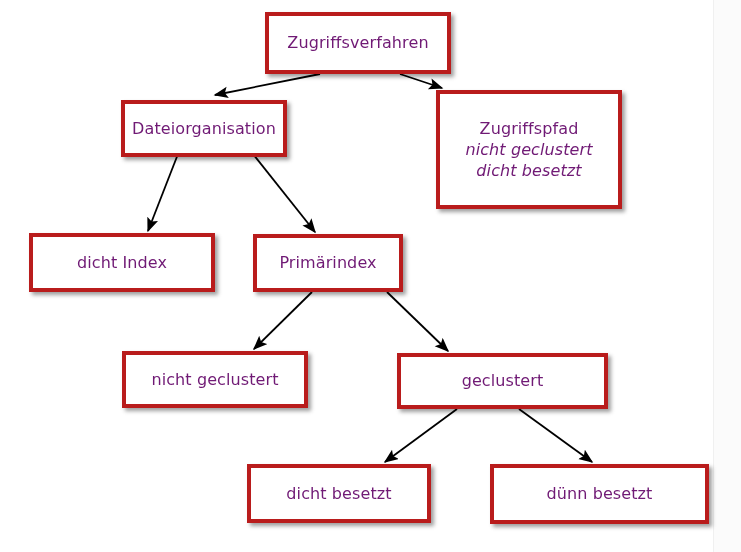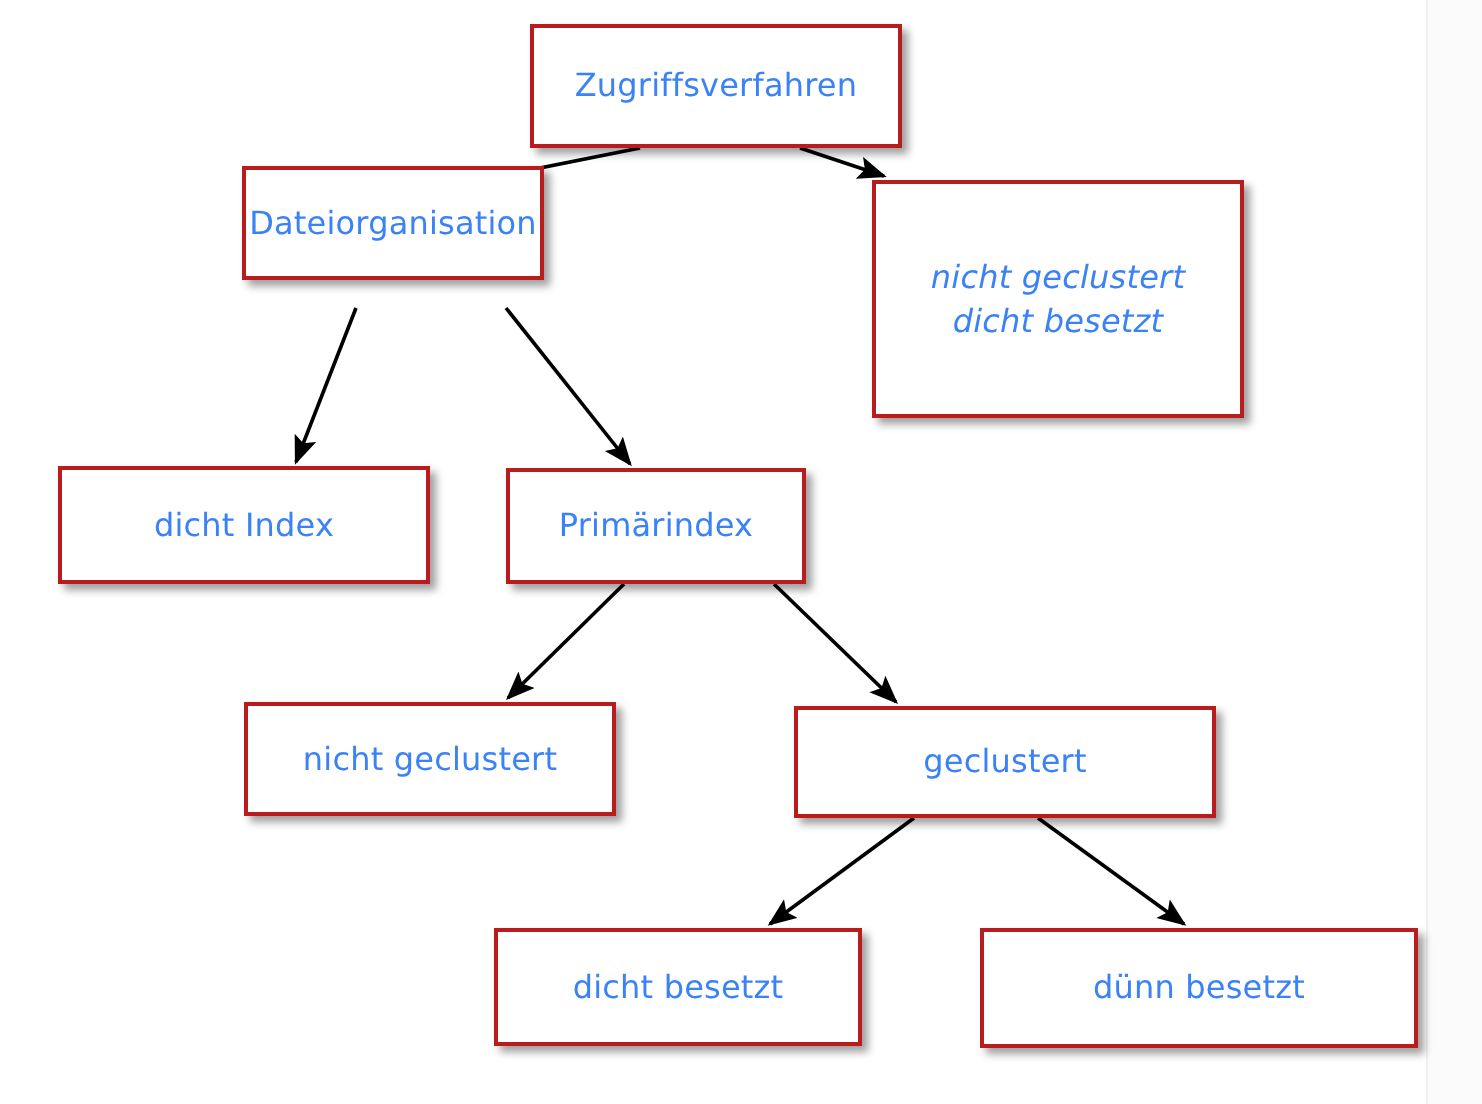--- a/index.html
+++ b/index.html
@@ -33,28 +33,28 @@
     position: absolute;
     left: 0;
     top: 0;
     width: 741px;
     height: 552px;
   }
   .node {
     position: absolute;
     box-sizing: border-box;
     background: #ffffff;
-    border: 2px solid #b91c1c;
+    border: 4px solid #b91c1c;
     box-shadow: 3px 3px 4px rgba(0,0,0,0.38);
     display: flex;
     flex-direction: column;
     align-items: center;
     justify-content: center;
     text-align: center;
-    color: #3b82f6;
+    color: #701a75;
     font-size: 16px;
     line-height: 1.32;
     letter-spacing: 0.1px;
     z-index: 2;
   }
   .node .line {
     display: block;
     white-space: nowrap;
   }
   .node .line.italic {
@@ -83,24 +83,25 @@
         <line x1="387" y1="292" x2="448" y2="351" stroke="#000000" stroke-width="1.8" marker-end="url(#arrowhead)"></line>
         <line x1="457" y1="409" x2="385" y2="462" stroke="#000000" stroke-width="1.8" marker-end="url(#arrowhead)"></line>
         <line x1="519" y1="409" x2="592" y2="462" stroke="#000000" stroke-width="1.8" marker-end="url(#arrowhead)"></line>
       </g>
   </svg>
 
   <div id="nodes">
       <div class="node" style="left: 265px; top: 12px; width: 186px; height: 62px;">
         <span class="line">Zugriffsverfahren</span>
       </div>
-      <div class="node" style="left: 121px; top: 83px; width: 151px; height: 57px; text-align: center;">
+      <div class="node" style="left: 121px; top: 100px; width: 166px; height: 57px; text-align: center;">
         <span class="line">Dateiorganisation</span>
       </div>
       <div class="node" style="left: 436px; top: 90px; width: 186px; height: 119px;">
+        <span class="line">Zugriffspfad</span>
         <span class="line italic">nicht geclustert</span>
         <span class="line italic">dicht besetzt</span>
       </div>
       <div class="node" style="left: 29px; top: 233px; width: 186px; height: 59px;">
         <span class="line">dicht Index</span>
       </div>
       <div class="node" style="left: 253px; top: 234px; width: 150px; height: 58px;">
         <span class="line">Primärindex</span>
       </div>
       <div class="node" style="left: 122px; top: 351px; width: 186px; height: 57px;">

